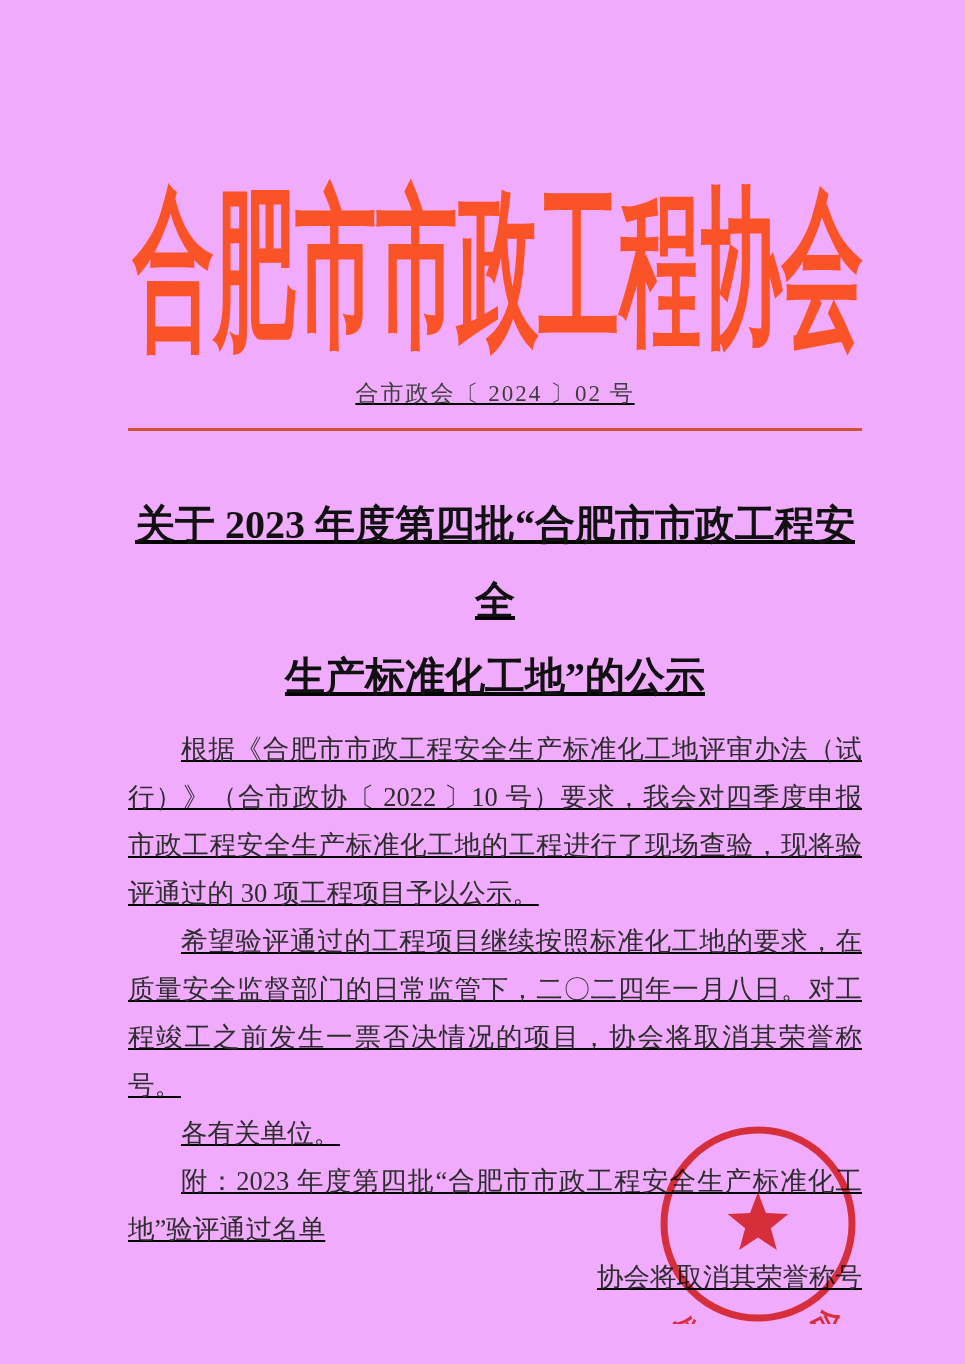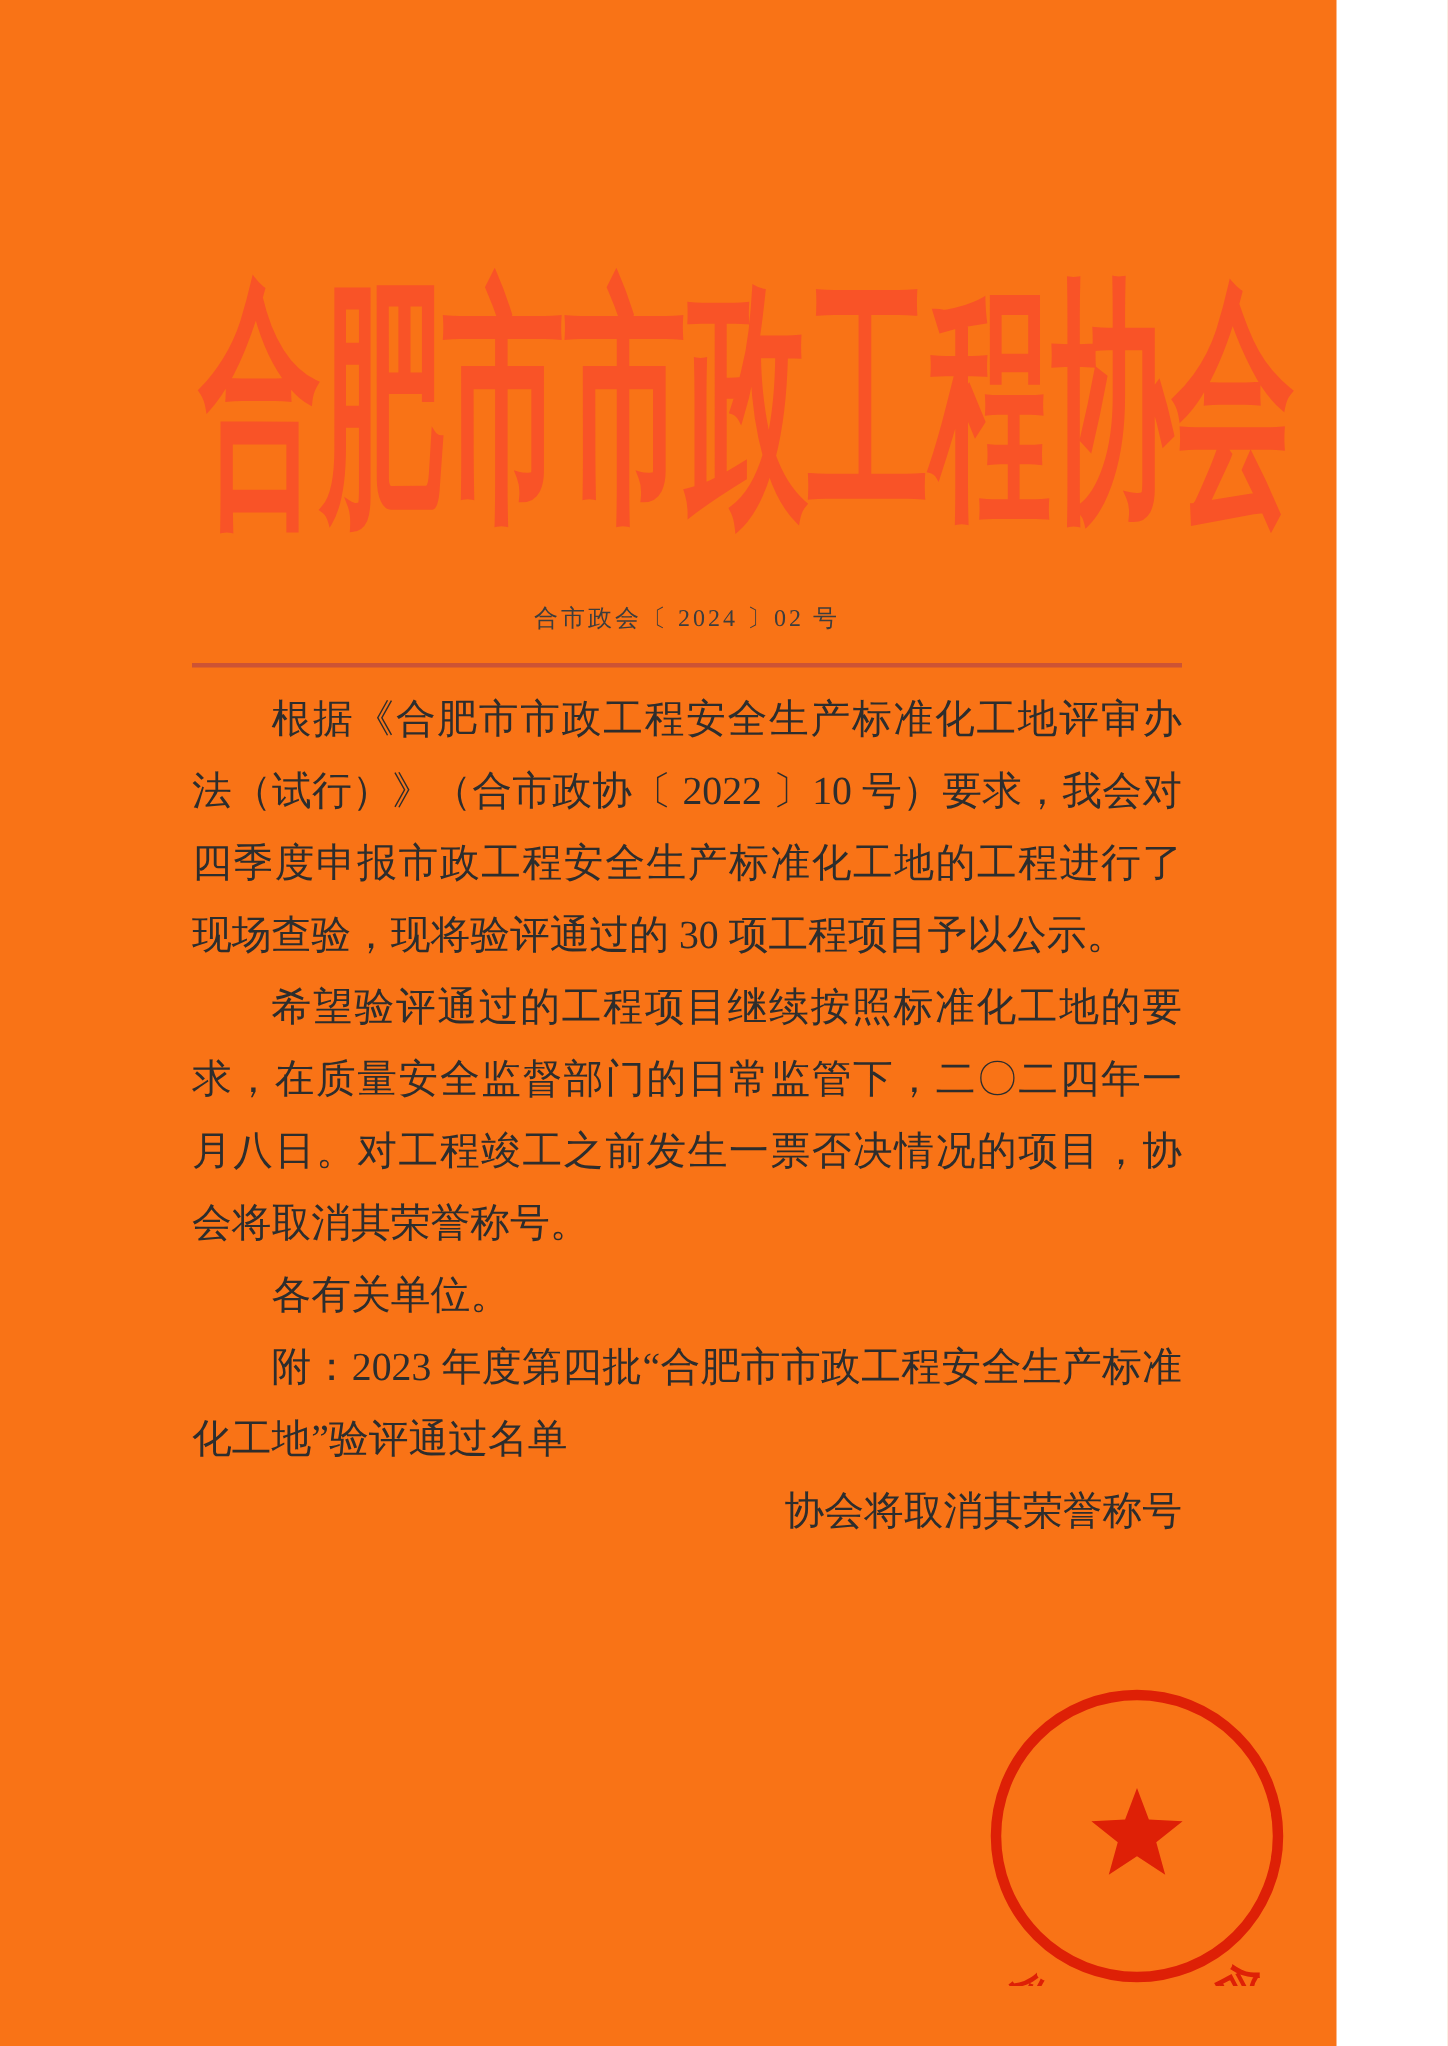--- a/index.html
+++ b/index.html
@@ -1,37 +1,38 @@
 <!DOCTYPE html>
 <html><head>
 <meta charset="utf-8">
 <style>
   html, body { margin: 0; padding: 0; background: #ffffff; }
   .page {
     position: relative;
-    width: 891px;
+    width: 965px;
     height: 1364px;
-    background: #f97316;
+    background: #f0abfc;
     overflow: hidden;
     font-family: "Liberation Serif", serif;
     box-sizing: border-box;
     padding: 0 103px 0 128px;
+    text-decoration: underline;
   }
   .org-title-svg {
     display: block;
     margin: 160px auto 0 auto;
   }
   .org-title-svg text {
     font-family: "Liberation Serif", serif;
     font-weight: 900;
   }
   .doc-number {
-    margin-top: 44px;
+    margin-top: 20px;
     text-align: center;
-    font-size: 16px;
+    font-size: 23px;
     letter-spacing: 2px;
     color: #3d3d3d;
   }
   .red-divider {
     margin-top: 19px;
     border: none;
     border-top: 3px solid #cd5334;
     width: 100%;
   }
   .doc-title {
@@ -79,20 +80,24 @@
 <div class="page">
 
   <svg class="org-title-svg" width="740" height="198" viewBox="0 0 740 198" aria-hidden="false">
     <text x="370" y="168" text-anchor="middle" textLength="730" lengthAdjust="spacingAndGlyphs" font-size="172" fill="#f95327">合肥市市政工程协会</text>
   </svg>
 
   <div class="doc-number">合市政会〔 2024 〕02 号</div>
 
   <hr class="red-divider">
 
+  <h1 class="doc-title">
+    <span class="tl">关于 2023 年度第四批“合肥市市政工程安全</span>
+    <span class="tl">生产标准化工地”的公示</span>
+  </h1>
 
   <div class="doc-body">
     <p>根据《合肥市市政工程安全生产标准化工地评审办法（试行）》（合市政协〔 2022 〕10 号）要求，我会对四季度申报市政工程安全生产标准化工地的工程进行了现场查验，现将验评通过的 30 项工程项目予以公示。</p>
     <p>希望验评通过的工程项目继续按照标准化工地的要求，在质量安全监督部门的日常监管下，二〇二四年一月八日。对工程竣工之前发生一票否决情况的项目，协会将取消其荣誉称号。</p>
     <p>各有关单位。</p>
     <p>附：2023 年度第四批“合肥市市政工程安全生产标准化工地”验评通过名单</p>
     <p class="date-line">协会将取消其荣誉称号</p>
   </div>
 
   <svg class="seal-svg" viewBox="-100 -100 200 200">

